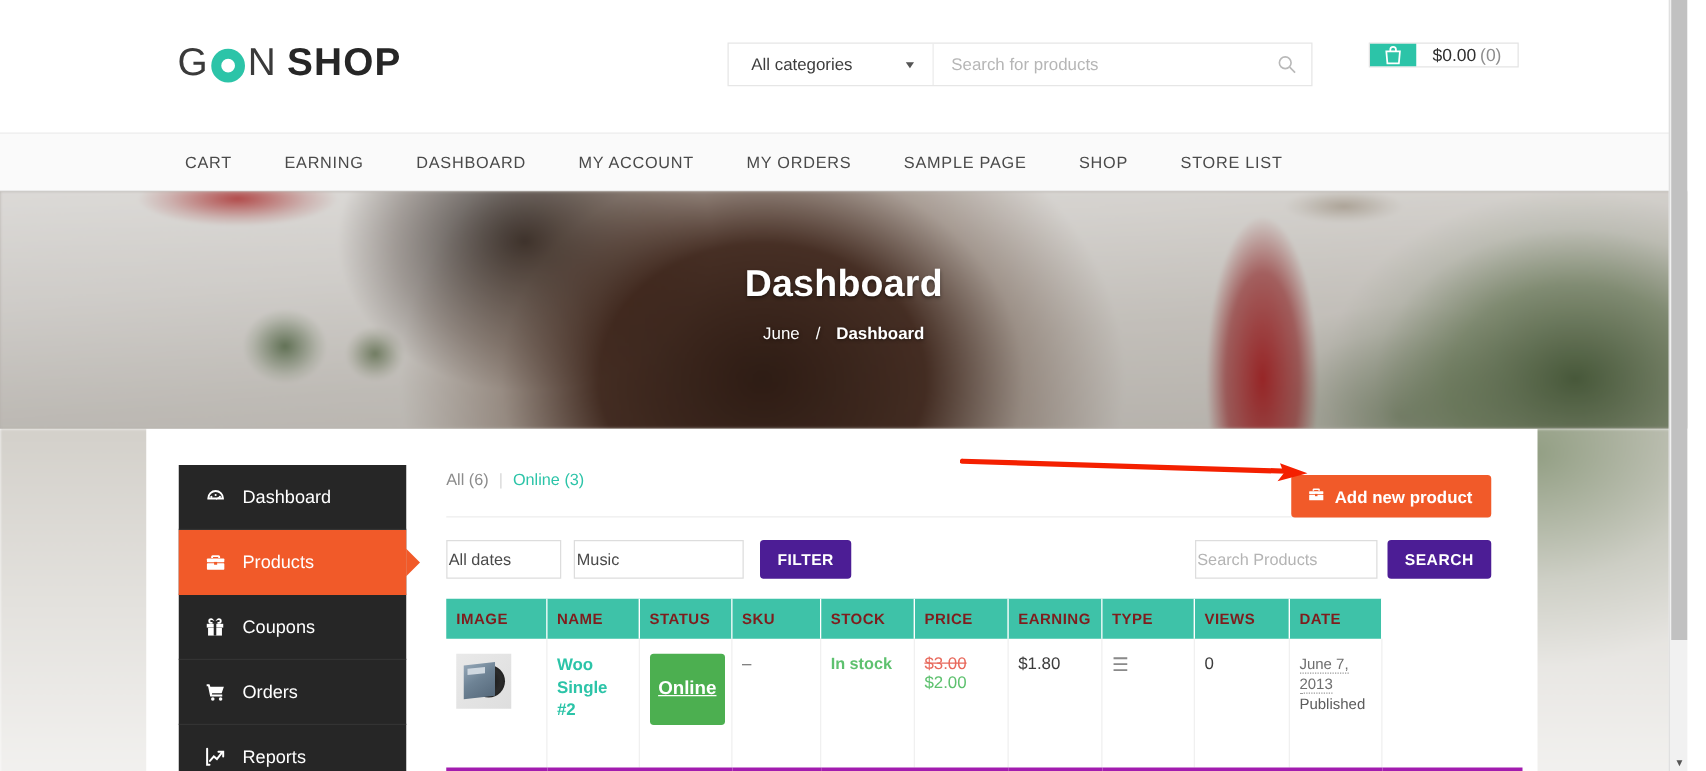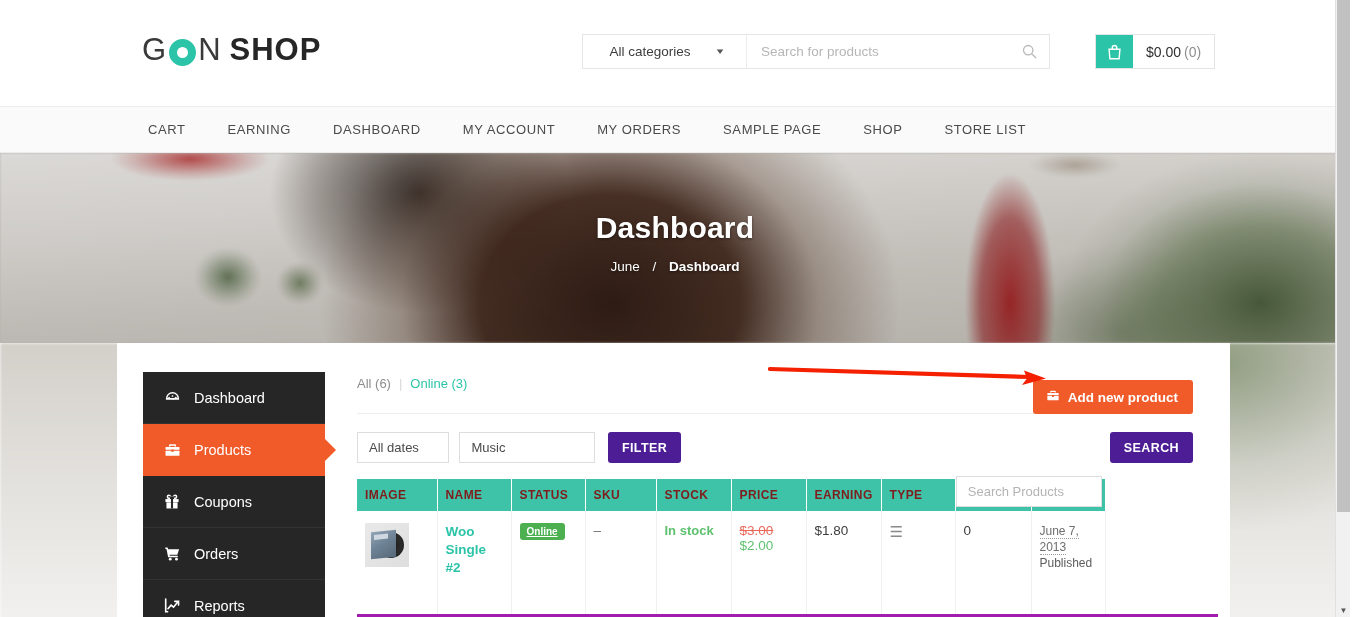--- a/index.html
+++ b/index.html
@@ -58,21 +58,21 @@
     border: 1px solid #e6e6e6;
     background: #fff;
     display: flex;
     align-items: center;
   }
   .cat-select {
     width: 163px;
     height: 100%;
     display: flex;
     align-items: center;
-    justify-content: center;
+    justify-content: space-between;
     padding: 0 14px 0 18px;
     font-size: 13.5px;
     color: #3d3d3d;
     cursor: pointer;
     gap: 25px;
   }
   .caret { font-size: 8px; color: #555; transform: scaleX(1.4); }
   .search-divider { width: 1px; height: 100%; background: #ececec; }
   .search-input {
     flex: 1;
@@ -89,21 +89,21 @@
   .mag {
     width: 40px; height: 100%;
     display: flex; align-items: center; justify-content: center;
     cursor: pointer;
   }
 
   .cart-btn {
     position: absolute;
     left: 1095px;
     top: 34px;
-    height: 35px;
+    height: 20px;
     display: flex;
     align-items: stretch;
     border: 1px solid #e4e4e4;
     cursor: pointer;
     background: #fff;
   }
   .cart-icon-box {
     width: 37px;
     background: #2cc4a8;
     display: flex; align-items: center; justify-content: center;
@@ -309,21 +309,21 @@
     margin-top: 18px;
     position: relative;
     height: 31px;
   }
   .fld {
     height: 31px;
     border: 1px solid #dddddd;
     background: #fff;
     font-size: 13px;
     color: #4a4a4a;
-    padding: 0 11px;
+    padding: 0 1px;
     font-family: "Liberation Sans", sans-serif;
     outline: none;
     display: inline-flex;
     align-items: center;
     vertical-align: top;
   }
   .fld-dates { width: 92px; }
   .fld-cat { width: 136px; margin-left: 6px; }
   .btn-orange {
     background: #4c1d95;
@@ -339,21 +339,21 @@
     font-family: "Liberation Sans", sans-serif;
     margin-left: 8px;
     vertical-align: top;
   }
   .search-right {
     position: absolute;
     right: 0;
     top: 0;
     display: flex;
   }
-  .fld-search { width: 146px; color: #737373; margin-top: 44px; }
+  .fld-search { width: 146px; color: #737373; }
   .fld-search::placeholder { color: #b4b4b4; }
 
   
   .prod-table {
     margin-top: 16px;
     width: 100%;
     border-collapse: collapse;
     table-layout: fixed;
   }
   .prod-table thead th {
@@ -403,23 +403,23 @@
     right: 5px; top: 9px;
     width: 26px; height: 26px;
     border-radius: 50%;
     background: radial-gradient(circle at 50% 50%, #d9d9d9 0 12%, #1c1c1c 14%, #2b2b2b 55%, #141414 100%);
   }
   .prod-name { color: #2cc4a8; font-weight: 700; font-size: 13.5px; cursor: pointer; line-height: 18px; }
   .badge-online {
     display: inline-block;
     background: #4caf50;
     color: #fff;
-    font-size: 10px;
+    font-size: 15px;
     font-weight: 700;
-    padding: 3px 7px;
+    padding: 20px 7px;
     border-radius: 3px;
     line-height: 1.1;
     text-decoration: underline;
   }
   .dash-sku { color: #6d6d6d; }
   .instock { color: #5ec16f; font-weight: 700; font-size: 13px; margin-top: 16px; }
   .price-old { color: #e8695c; text-decoration: line-through; display: block; font-size: 13.5px; }
   .price-new { color: #5ec16f; display: block; font-size: 13.5px; }
   .type-icon { color: #8a8a8a; font-size: 15px; }
   .date-cell { font-size: 12px; color: #6e6e6e; line-height: 16px; }

